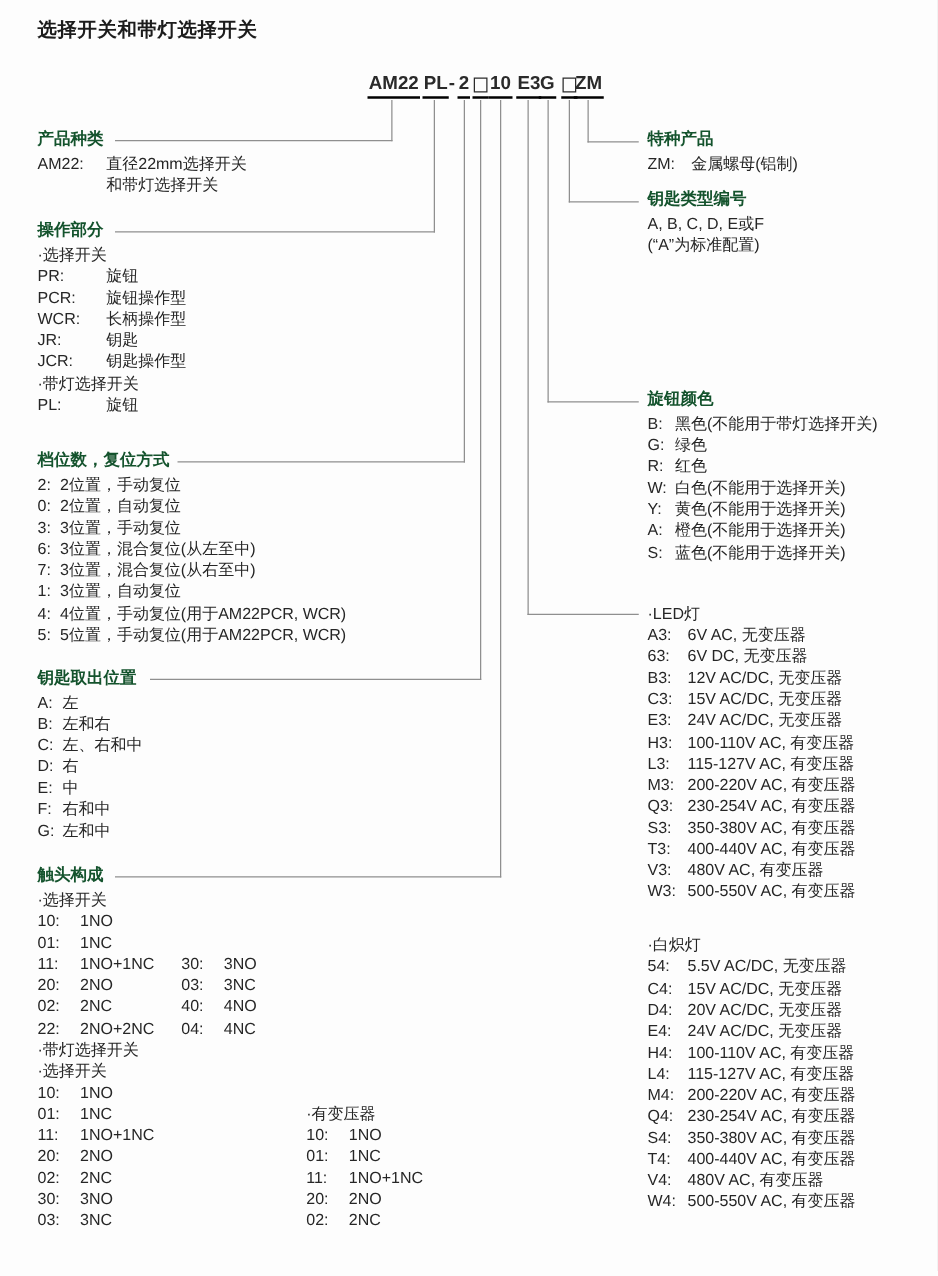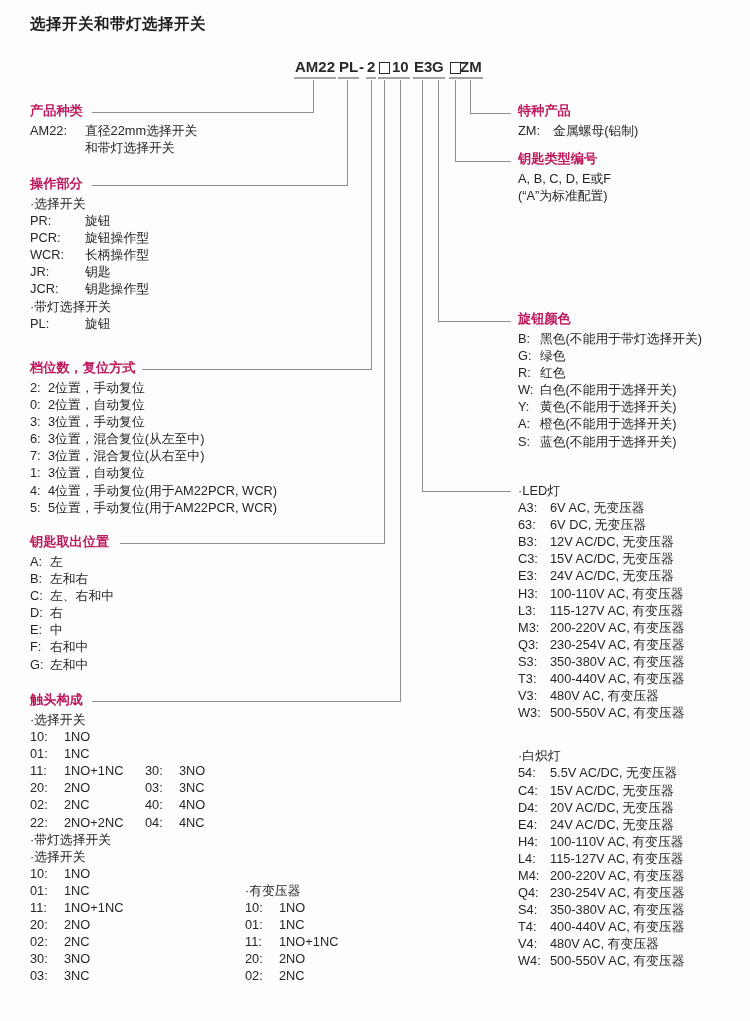--- a/index.html
+++ b/index.html
@@ -11,42 +11,42 @@
   }
   .title{
     position:absolute;left:30px;top:14px;margin:0;
     font-size:15.5px;font-weight:bold;letter-spacing:.5px;color:#1c1c1c;
   }
   
   .partnum{position:absolute;left:0;top:59px;width:750px;height:24px;}
   .seg{
     position:absolute;top:0;display:inline-block;
     font-size:15px;font-weight:bold;line-height:16px;
-    border-bottom:2px solid #a3a3a3;padding:0 1px 2px 1px;text-align:center;
+    border-bottom:2px solid #000000;padding:0 1px 2px 1px;text-align:center;
     white-space:pre;color:#2a2a2a;
   }
   .seg.separator{border-bottom:none;padding-bottom:2px;}
   .seg.box .t{display:block;width:9px;height:10px;border:1.5px solid #2b2b2b;margin:3px 0 1px 0;}
   .seg:nth-of-type(1){left:294px}
   .seg:nth-of-type(2){left:338px}
   .seg:nth-of-type(3){left:358px}
   .seg:nth-of-type(4){left:366px}
   .seg:nth-of-type(5){left:378px}
   .seg:nth-of-type(6){left:391px}
   .seg:nth-of-type(7){left:413px}
   .seg:nth-of-type(8){left:431px}
   .seg:nth-of-type(9){left:449px}
   .seg:nth-of-type(10){left:459px}
   
   .conn{position:absolute;}
   .elbow-l{border-right:1.6px solid #8f8f8f;border-bottom:1.6px solid #8f8f8f;}
   .elbow-r{border-left:1.6px solid #8f8f8f;border-bottom:1.6px solid #8f8f8f;}
   
   .sec{position:absolute;font-size:12.8px;line-height:17.1px;}
-  .sec .h{margin:0 0 3px 0;font-size:13.2px;font-weight:bold;line-height:16px;white-space:pre;color:#be185d;}
+  .sec .h{margin:0 0 3px 0;font-size:13.2px;font-weight:bold;line-height:16px;white-space:pre;color:#14532d;}
   .row{display:flex;align-items:baseline;}
   .c{flex:none;white-space:pre;}
   .d{white-space:pre;}
   .bullet{white-space:pre;}
   .cw0  .c{min-width:0;}
   .cw18 .c{min-width:18px;}
   .cw20 .c{min-width:20px;}
   .cw34 .c{min-width:34px;}
   .cw35 .c{min-width:35px;}
   .cw22 .c{min-width:22px;}

